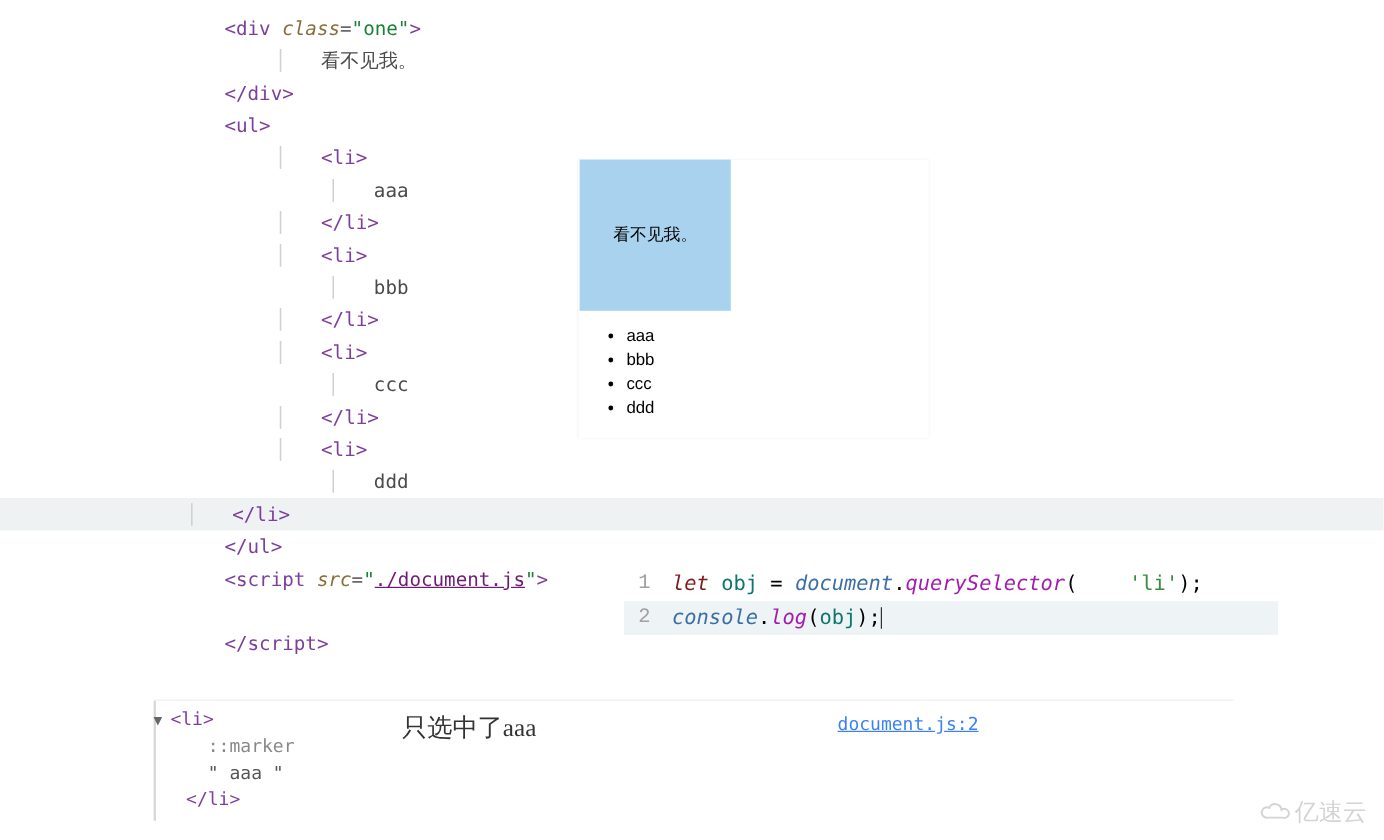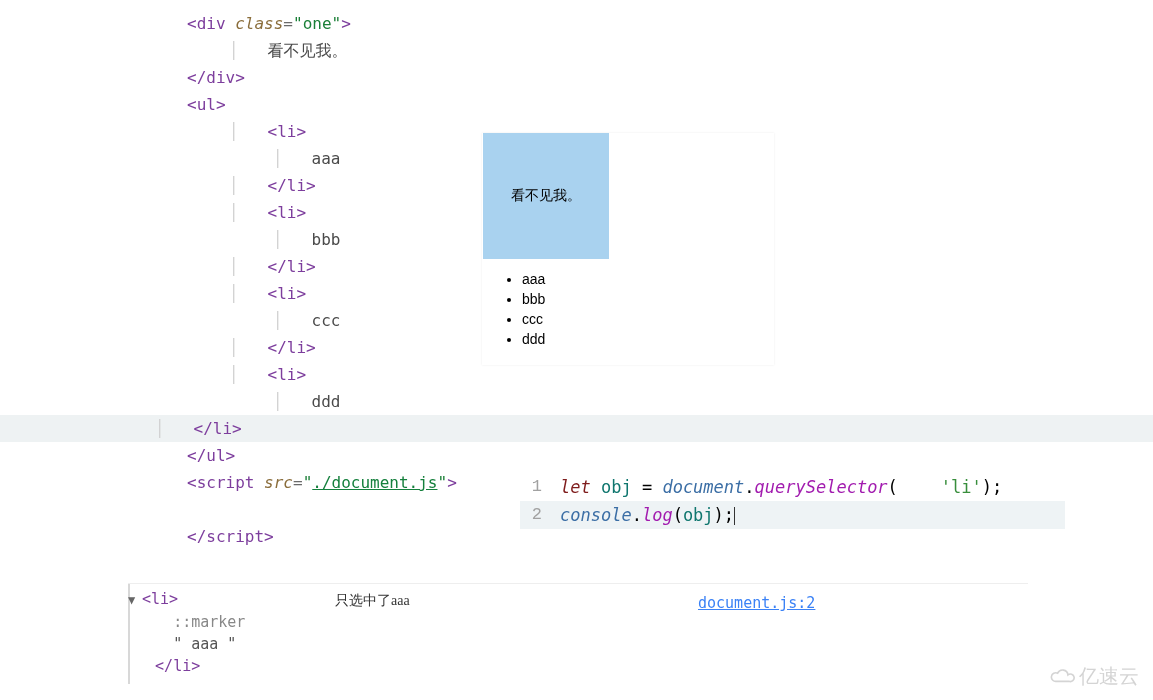--- a/index.html
+++ b/index.html
@@ -32,21 +32,21 @@
     margin-right: -400px; padding-right: 400px;
     width: calc(100% + 555px);
   }
   .ind1 { padding-left: 32px; }
   .ind2 { padding-left: 74px; }
   .ind3 { padding-left: 118px; }
   .t-tag   { color: #7d3e9d; }
   .t-attr  { color: #8a6d3b; font-style: italic; text-align: right; }
   .t-str   { color: #1a7f37; }
   .t-text  { color: #4b4b4b; }
-  .t-link  { color: #15803d; text-decoration: underline; }
+  .t-link  { color: #701a75; text-decoration: underline; }
   .t-punc  { color: #6a6a6a; }
   .guide   { color: #d0d0d0; }
 
   
   .preview {
     position: absolute;
     left: 482px;
     top: 133px;
     width: 292px;
     height: 232px;
@@ -101,21 +101,21 @@
     color: #5a5a5a;
     border-top: 1px solid #eee;
     padding-top: 4px;
   }
   .console .row { line-height:22px; white-space: pre; font-family: Consolas, monospace; }
   .caret { color:#666; font-size:12px; display:inline-block; width:14px; }
   .c-tag { color:#7d3e9d; }
   .c-pseudo { color:#888;margin-top:14px; }
   .c-txt { color:#555; }
   .c-link { color:#3b82f6; text-decoration: underline; position:absolute; left:698px; top:594px; font-family: Consolas, monospace; font-size:15px;}
-  .handwrite { position:absolute; left:335px; top:592px; font-family:"KaiTi","STKaiti",serif; font-size:14px; color:#333; }
+  .handwrite { position:absolute; left:335px; top:592px; font-family:"KaiTi","STKaiti",serif; font-size:21px; color:#333; }
 
   .bar { border-left: 2px solid #d8d8d8; position:absolute; left:128px; top:584px; height:100px; }
 
   
   .wm {
     position: absolute;
     right: 14px;
     bottom: 10px;
     color: #d4d4d4;
     font-family: Arial, sans-serif;

